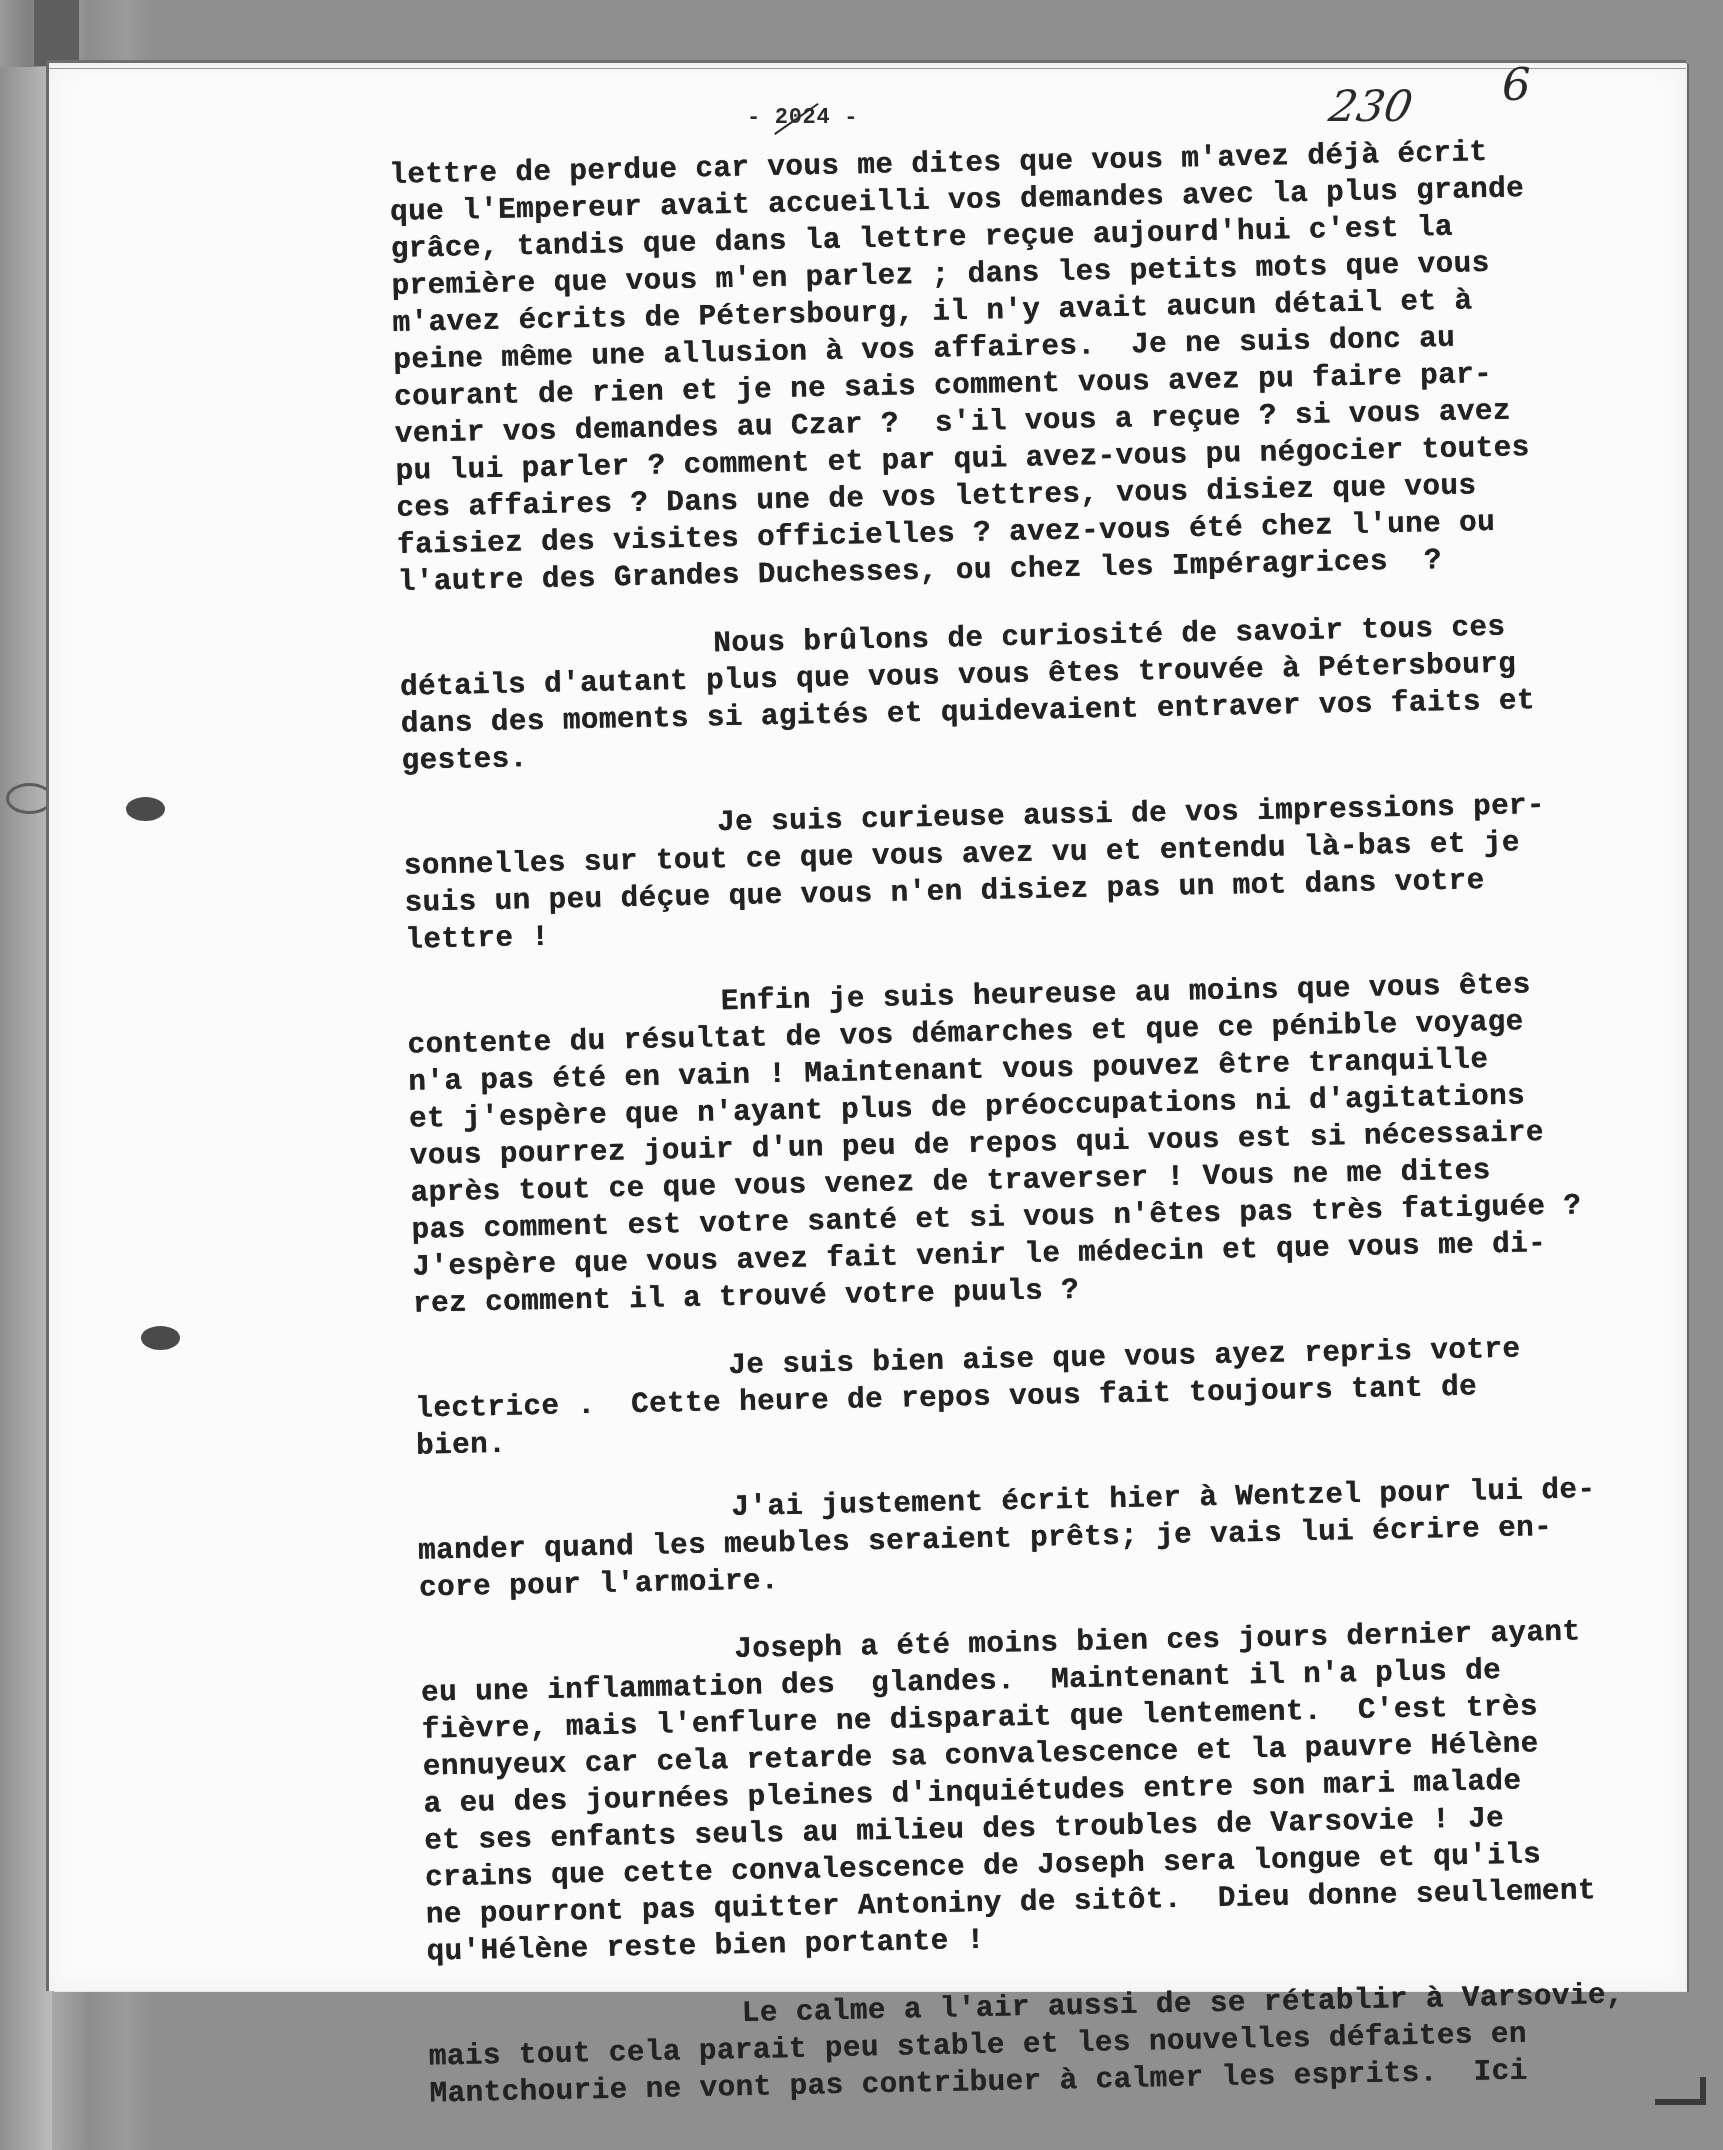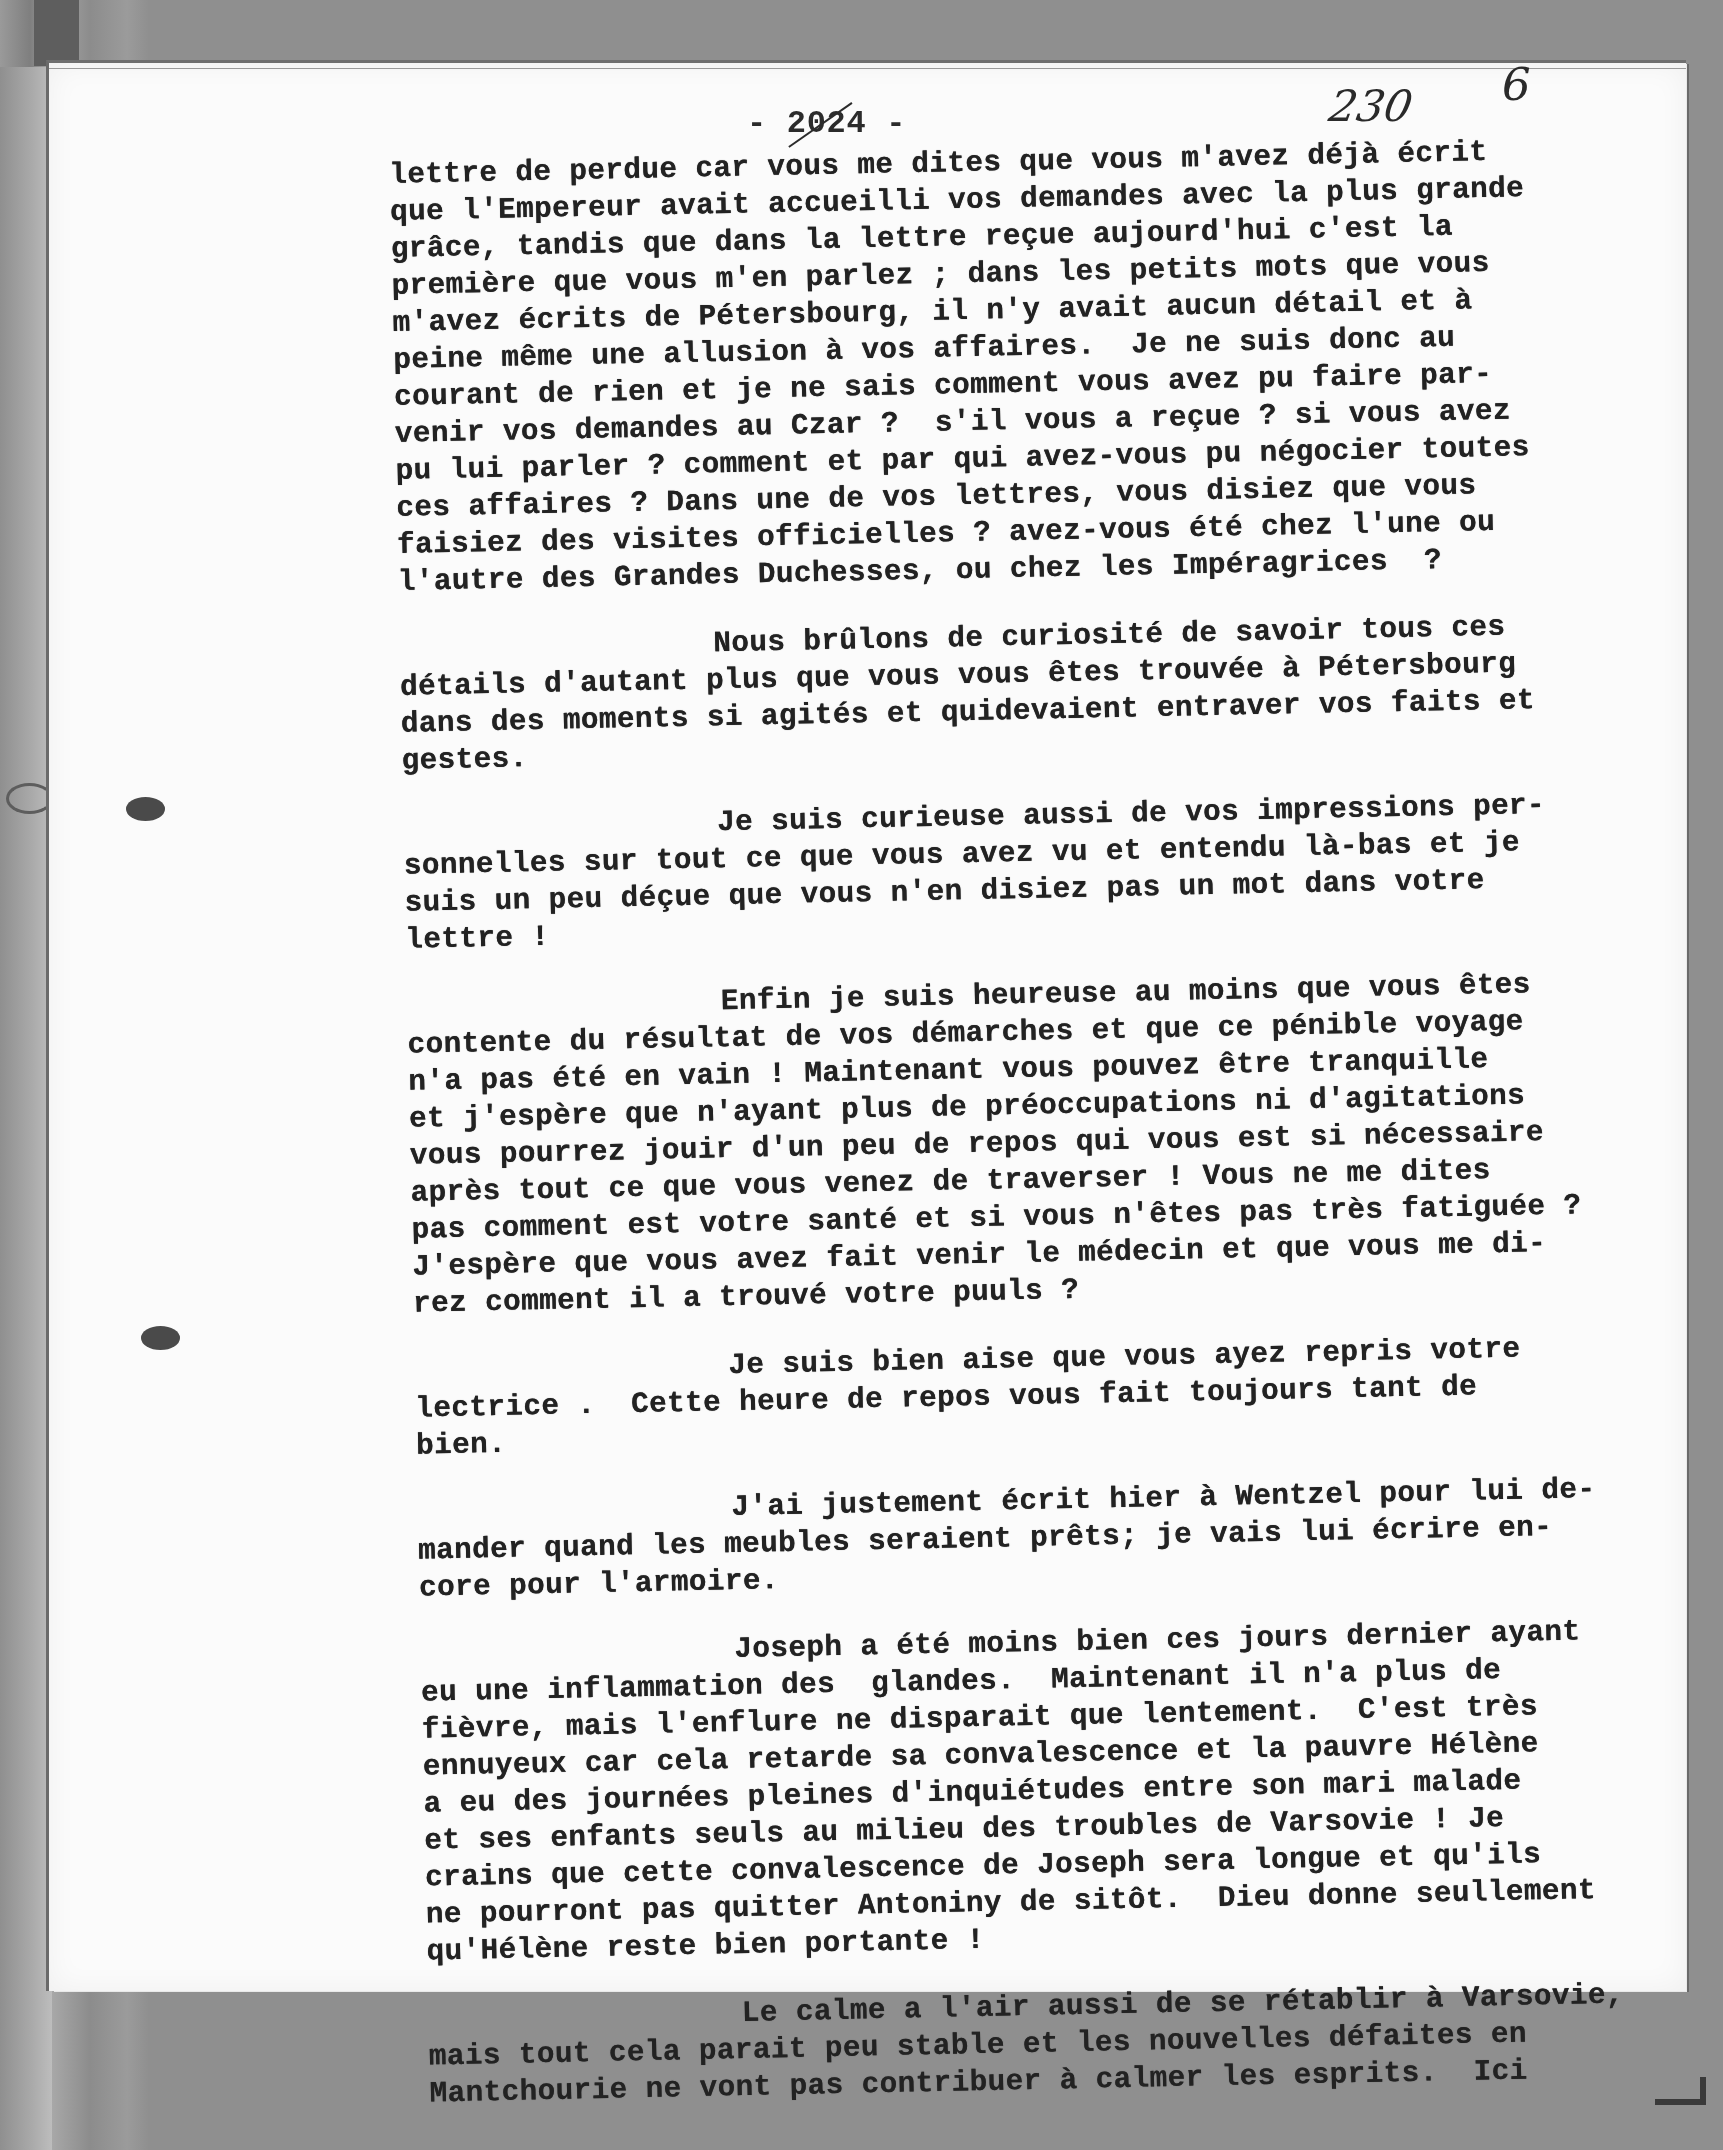--- a/index.html
+++ b/index.html
@@ -95,21 +95,21 @@
   }
   .folio-mark {
     left: 1502px;
     top: 58px;
     font-size: 45px;
   }
   .page-number {
     position: absolute;
     left: 747px;
     top: 105px;
-    font-size: 32px;
+    font-size: 22px;
     font-weight: bold;
     color: #2b2b2b;
     letter-spacing: 0.7px;
   }
   .page-number .struck {
     position: relative;
   }
   .page-number .struck::after {
     content: "";
     position: absolute;

